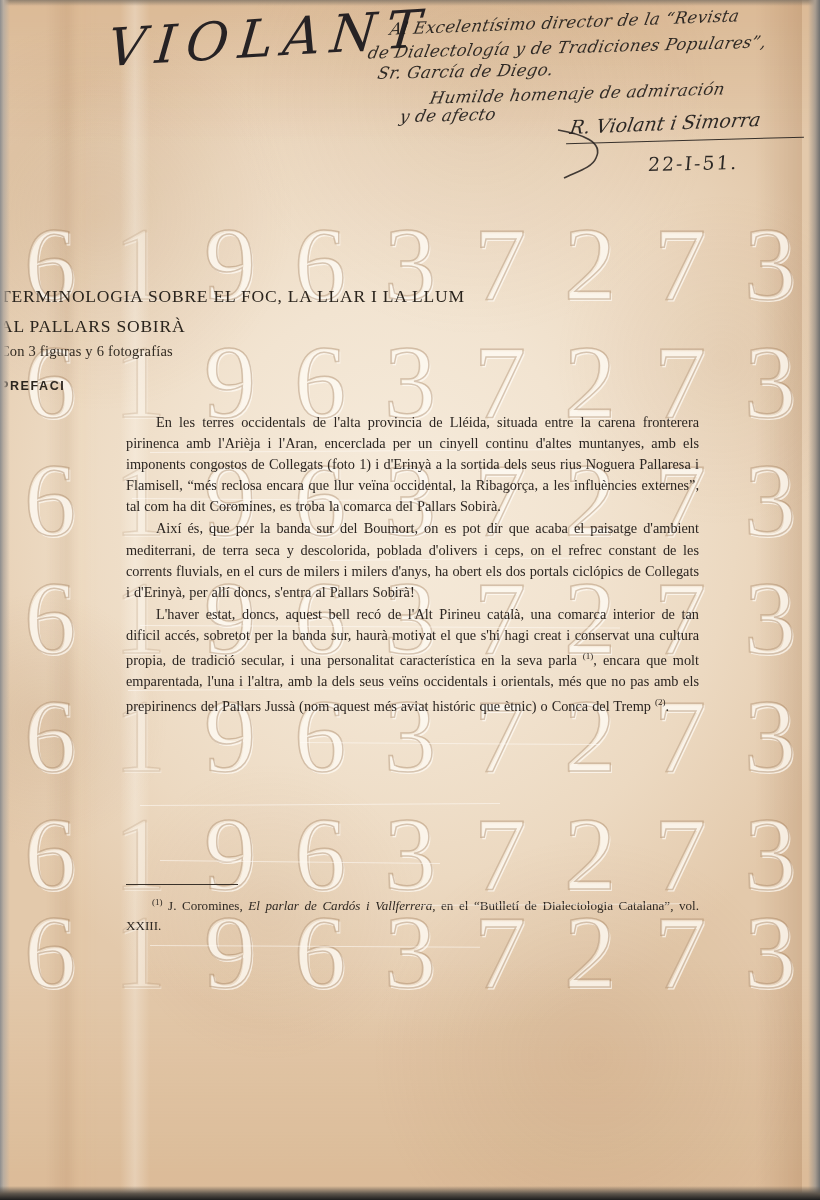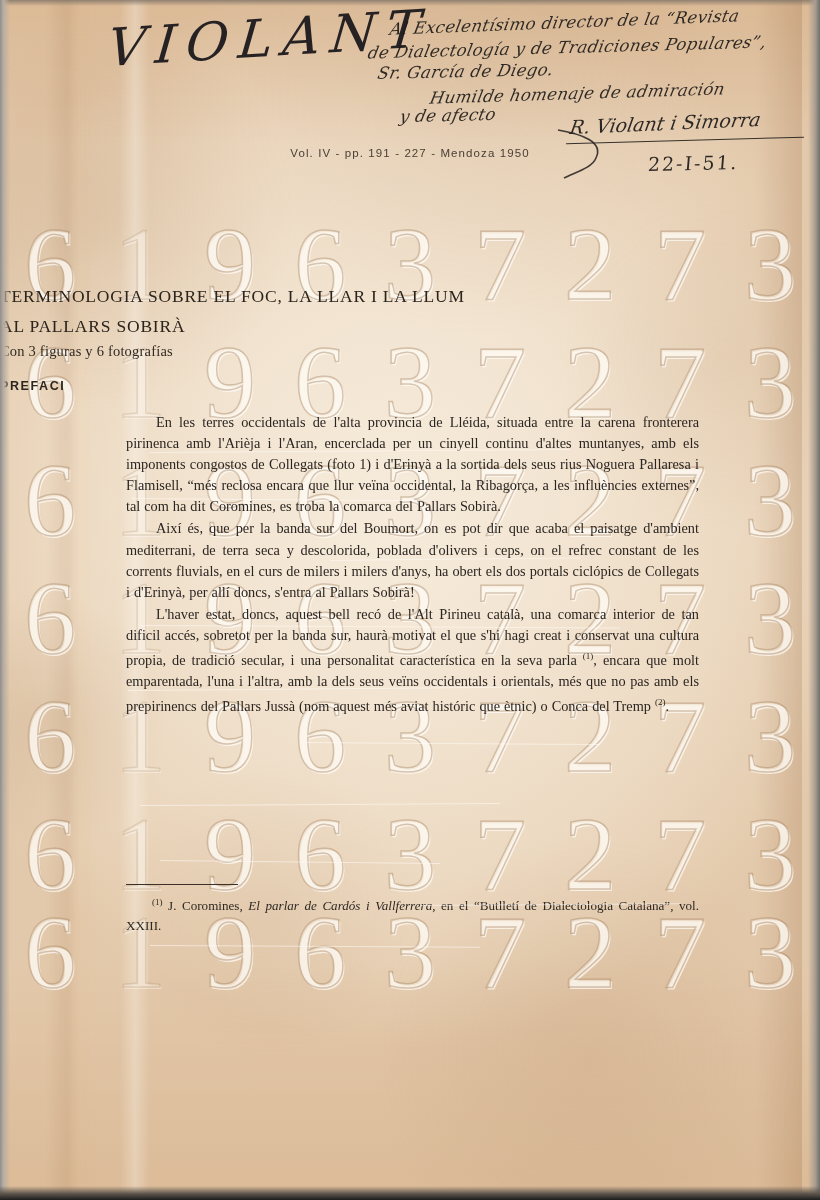--- a/index.html
+++ b/index.html
@@ -331,21 +331,20 @@
         <span class="wm-digit">3</span>
         <span class="wm-digit">7</span>
         <span class="wm-digit">2</span>
         <span class="wm-digit">7</span>
         <span class="wm-digit">3</span>
       </div>
     </div>
 
   <div class="content">
 
-    <div class="imprint imprint-line2">Vol. IV - pp. 191 - 227  -  Mendoza 1950</div>
 
     <div class="doc-title">
       <span>TERMINOLOGIA SOBRE EL FOC, LA LLAR I LA LLUM</span>
       <span class="ln2">AL PALLARS SOBIRÀ</span>
     </div>
 
     <div class="subtitle">Con 3 figuras y 6 fotografías</div>
 
     <div class="prefaci">PREFACI</div>
 

